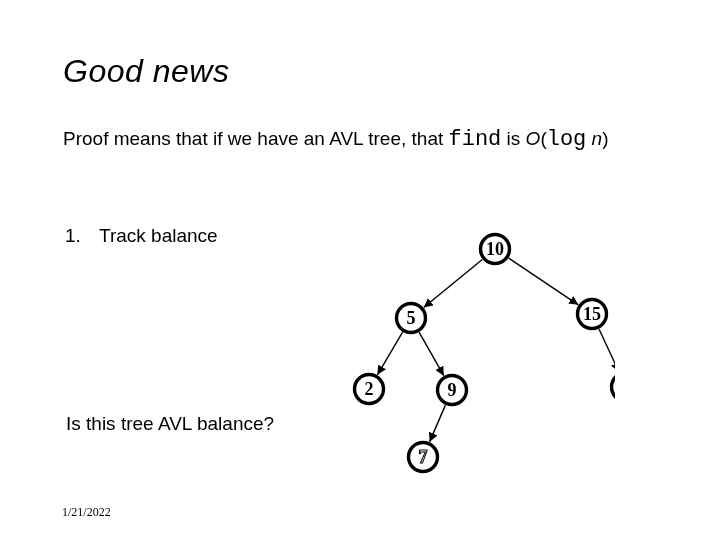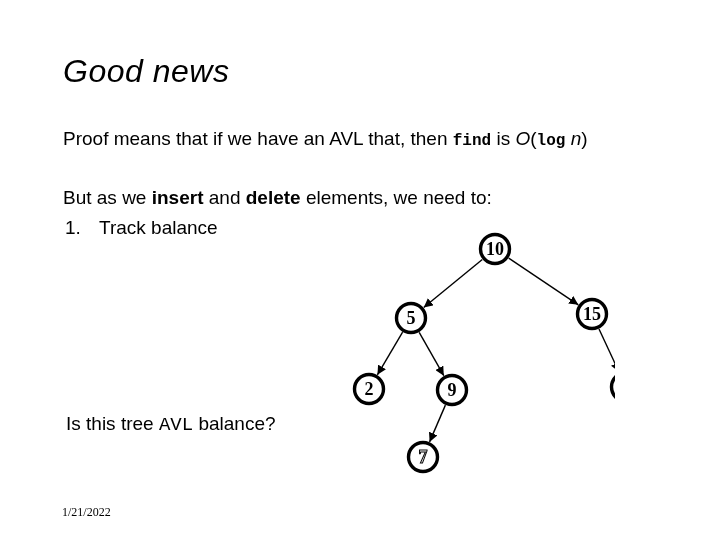--- a/index.html
+++ b/index.html
@@ -9,26 +9,26 @@
   }
   .abs{position:absolute;margin:0;line-height:1;}
   .run{white-space:pre;}
   .title{
     left:63px;top:55px;font-size:32px;font-style:italic;font-weight:400;
     letter-spacing:0.5px;
   }
   .body-text{font-size:19px;}
   .p1{left:63px;top:129px;}
   .p2{left:63px;top:188px;}
-  .mono{font-family:"Liberation Mono","DejaVu Sans Mono",monospace;font-weight:bold;font-size:16px;}
+  .mono{font-family:"Liberation Mono","DejaVu Sans Mono",monospace;font-weight:normal;font-size:22px;}
   .it{font-style:italic;}
   .bold{font-weight:bold;}
-  .serif{font-family:Liberation Mono, monospace;}
+  .serif{font-family:Liberation Sans, sans-serif;}
   .list{left:65px;top:213px;font-size:19px;}
-  .list .li{height:29px;line-height:29px;}
+  .list .li{height:29px;line-height:29px;margin-top:8px;}
   .list .num{display:inline-block;width:34px;}
   .question{left:66px;top:410px;font-size:19px;}
   .question .qline{height:28px;line-height:28px;}
   .footer-date{left:62px;top:506px;font-family:"Liberation Serif",serif;font-size:12px;}
   .footer-page{left:642px;top:505px;font-family:"Liberation Serif",serif;font-size:16px;margin-top:24px;}
   #tree-svg{position:absolute;left:0;top:0;}
   .node-circle{fill:#ffffff;stroke:#000000;stroke-width:3.4px;}
   .node-label{
     font-family:"Liberation Serif",serif;font-weight:bold;font-size:18px;
     fill:#000;text-anchor:middle;
@@ -36,23 +36,22 @@
   .node-label.outline{fill:#ffffff;stroke:#000000;stroke-width:1px;}
   .edge{stroke:#000;stroke-width:1.4px;}
 </style>
 </head>
 <body>
 
 <div class="slide">
 
   <h1 class="abs title">Good news</h1>
 
-  <p class="abs body-text p1"><span class="run">Proof means that if we have an AVL that, then </span><span class="run mono">find</span><span class="run"> is </span><span class="run it">O</span><span class="run">(</span><span class="run mono">log</span><span class="run it"> n</span><span class="run">)</span></p>
+  <p class="abs body-text p1"><span class="run">Proof means that if we have an AVL tree, that </span><span class="run mono">find</span><span class="run"> is </span><span class="run it">O</span><span class="run">(</span><span class="run mono">log</span><span class="run it"> n</span><span class="run">)</span></p>
 
-  <p class="abs body-text p2"><span class="run">But as we </span><span class="run bold">insert</span><span class="run"> and </span><span class="run bold">delete</span><span class="run"> elements, we need to:</span></p>
 
   <div class="abs list">
     <div class="li"><span class="num">1.</span><span>Track balance</span></div>
   </div>
 
   <div class="abs question">
     <div class="qline"><span class="run">Is this tree </span><span class="run serif">AVL</span><span class="run"> balance?</span></div>
   </div>
 
   <svg id="tree-svg" width="720" height="540" viewBox="0 0 720 540">

